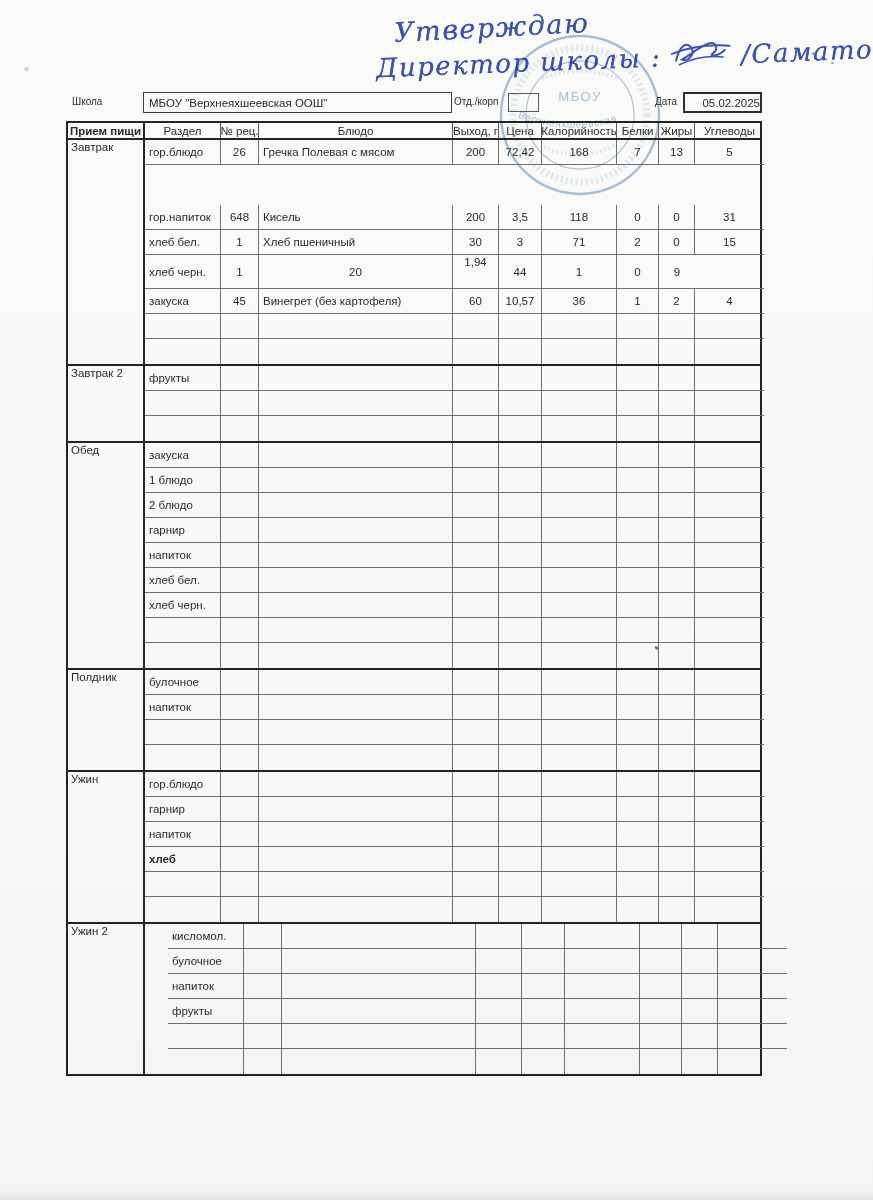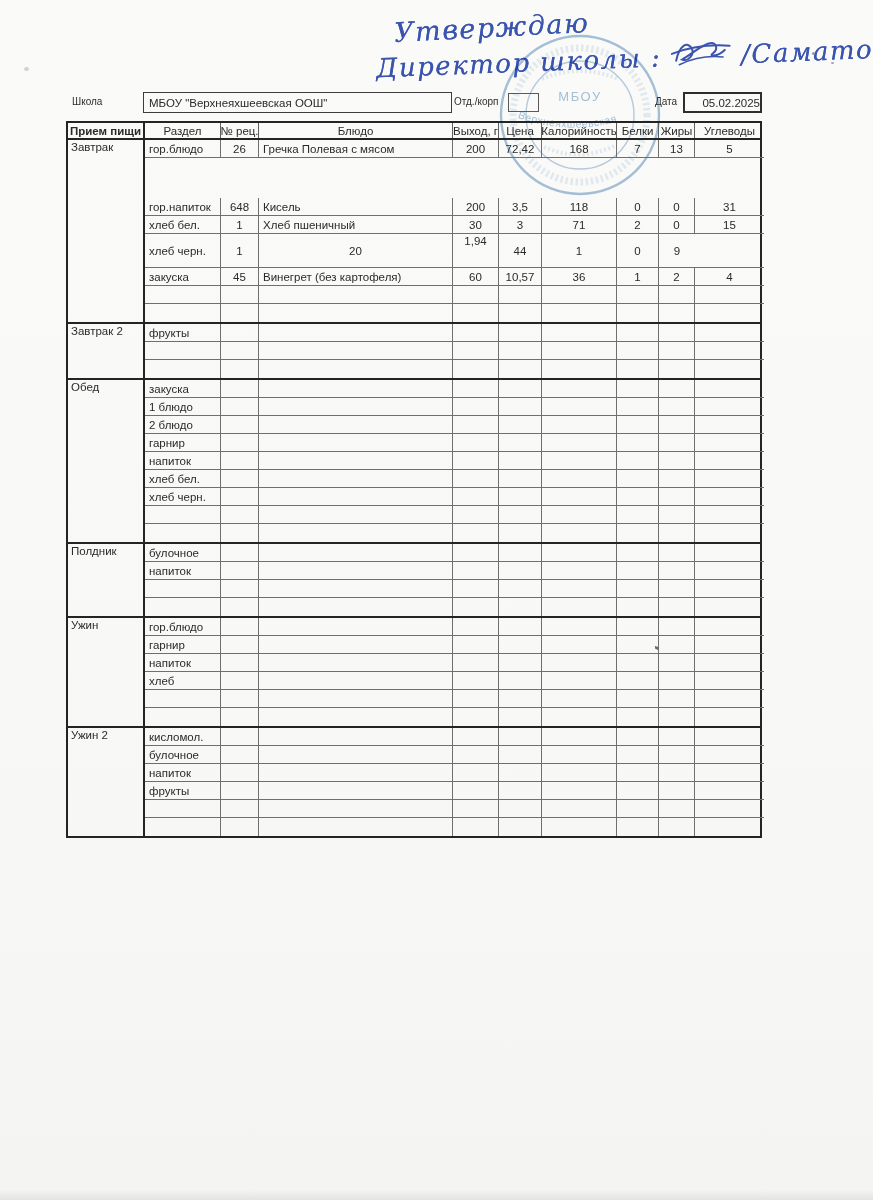--- a/index.html
+++ b/index.html
@@ -45,25 +45,25 @@
   .box-date   { left: 683px; top: 92px; width: 79px;  height: 21px; border: 2px solid #2e2e2e; justify-content: flex-end; }
 
   
   .menu-table { position: absolute; left: 66px; top: 121px; width: 696px; border: 2px solid #242424; }
   .trow { display: grid; height: 17px; border-bottom: 2px solid #242424; }
   .hcell { display:flex; align-items:center; justify-content:center; font-size: 11.5px;
            border-right: 1px solid #5f5f5f; overflow: hidden; white-space: nowrap; }
   .hcell:last-child { border-right: none; }
   .hcell.thickR { border-right: 2px solid #242424; font-weight: bold; }
   .section { display: flex; border-bottom: 2px solid #242424; }
-  .section:last-child { border-bottom: none; }
+  .section:last-child { border-bottom: none; gap: 23px; }
   .meal-cell { width: 77px; flex: 0 0 77px; border-right: 2px solid #242424;
                font-size: 11.5px; padding: 1px 3px; }
   .rows { flex: 1; }
-  .drow { display: grid; height: 18px; border-bottom: 1px solid #6f6f6f; }
+  .drow { display: grid; height: 25px; border-bottom: 1px solid #6f6f6f; }
   .drow:last-child { border-bottom: none; }
   .drow.tall { height: 34px; }
   .cell { font-size: 11.5px; border-right: 1px solid #6f6f6f; display: flex;
           align-items: center; overflow: hidden; white-space: nowrap; }
   .cell:last-child { border-right: none; }
   .al { justify-content: flex-start; padding-left: 4px; }
   .ac { justify-content: center; }
   .vt { align-items: flex-start; padding-top: 1px; }
 
   
@@ -433,21 +433,21 @@
             <div class="cell al">напиток</div>
             <div class="cell ac"></div>
             <div class="cell al"></div>
             <div class="cell ac"></div>
             <div class="cell ac"></div>
             <div class="cell ac"></div>
             <div class="cell ac"></div>
             <div class="cell ac"></div>
             <div class="cell ac"></div>
           </div>
-          <div class="drow" style="grid-template-columns: 76px 38px 194px 46px 43px 75px 42px 36px 69px;">
+          <div class="drow" style="grid-template-columns: 76px 38px 194px 46px 43px 75px 42px 36px 69px; font-weight: bold;">
             <div class="cell al">хлеб</div>
             <div class="cell ac"></div>
             <div class="cell al"></div>
             <div class="cell ac"></div>
             <div class="cell ac"></div>
             <div class="cell ac"></div>
             <div class="cell ac"></div>
             <div class="cell ac"></div>
             <div class="cell ac"></div>
           </div>

